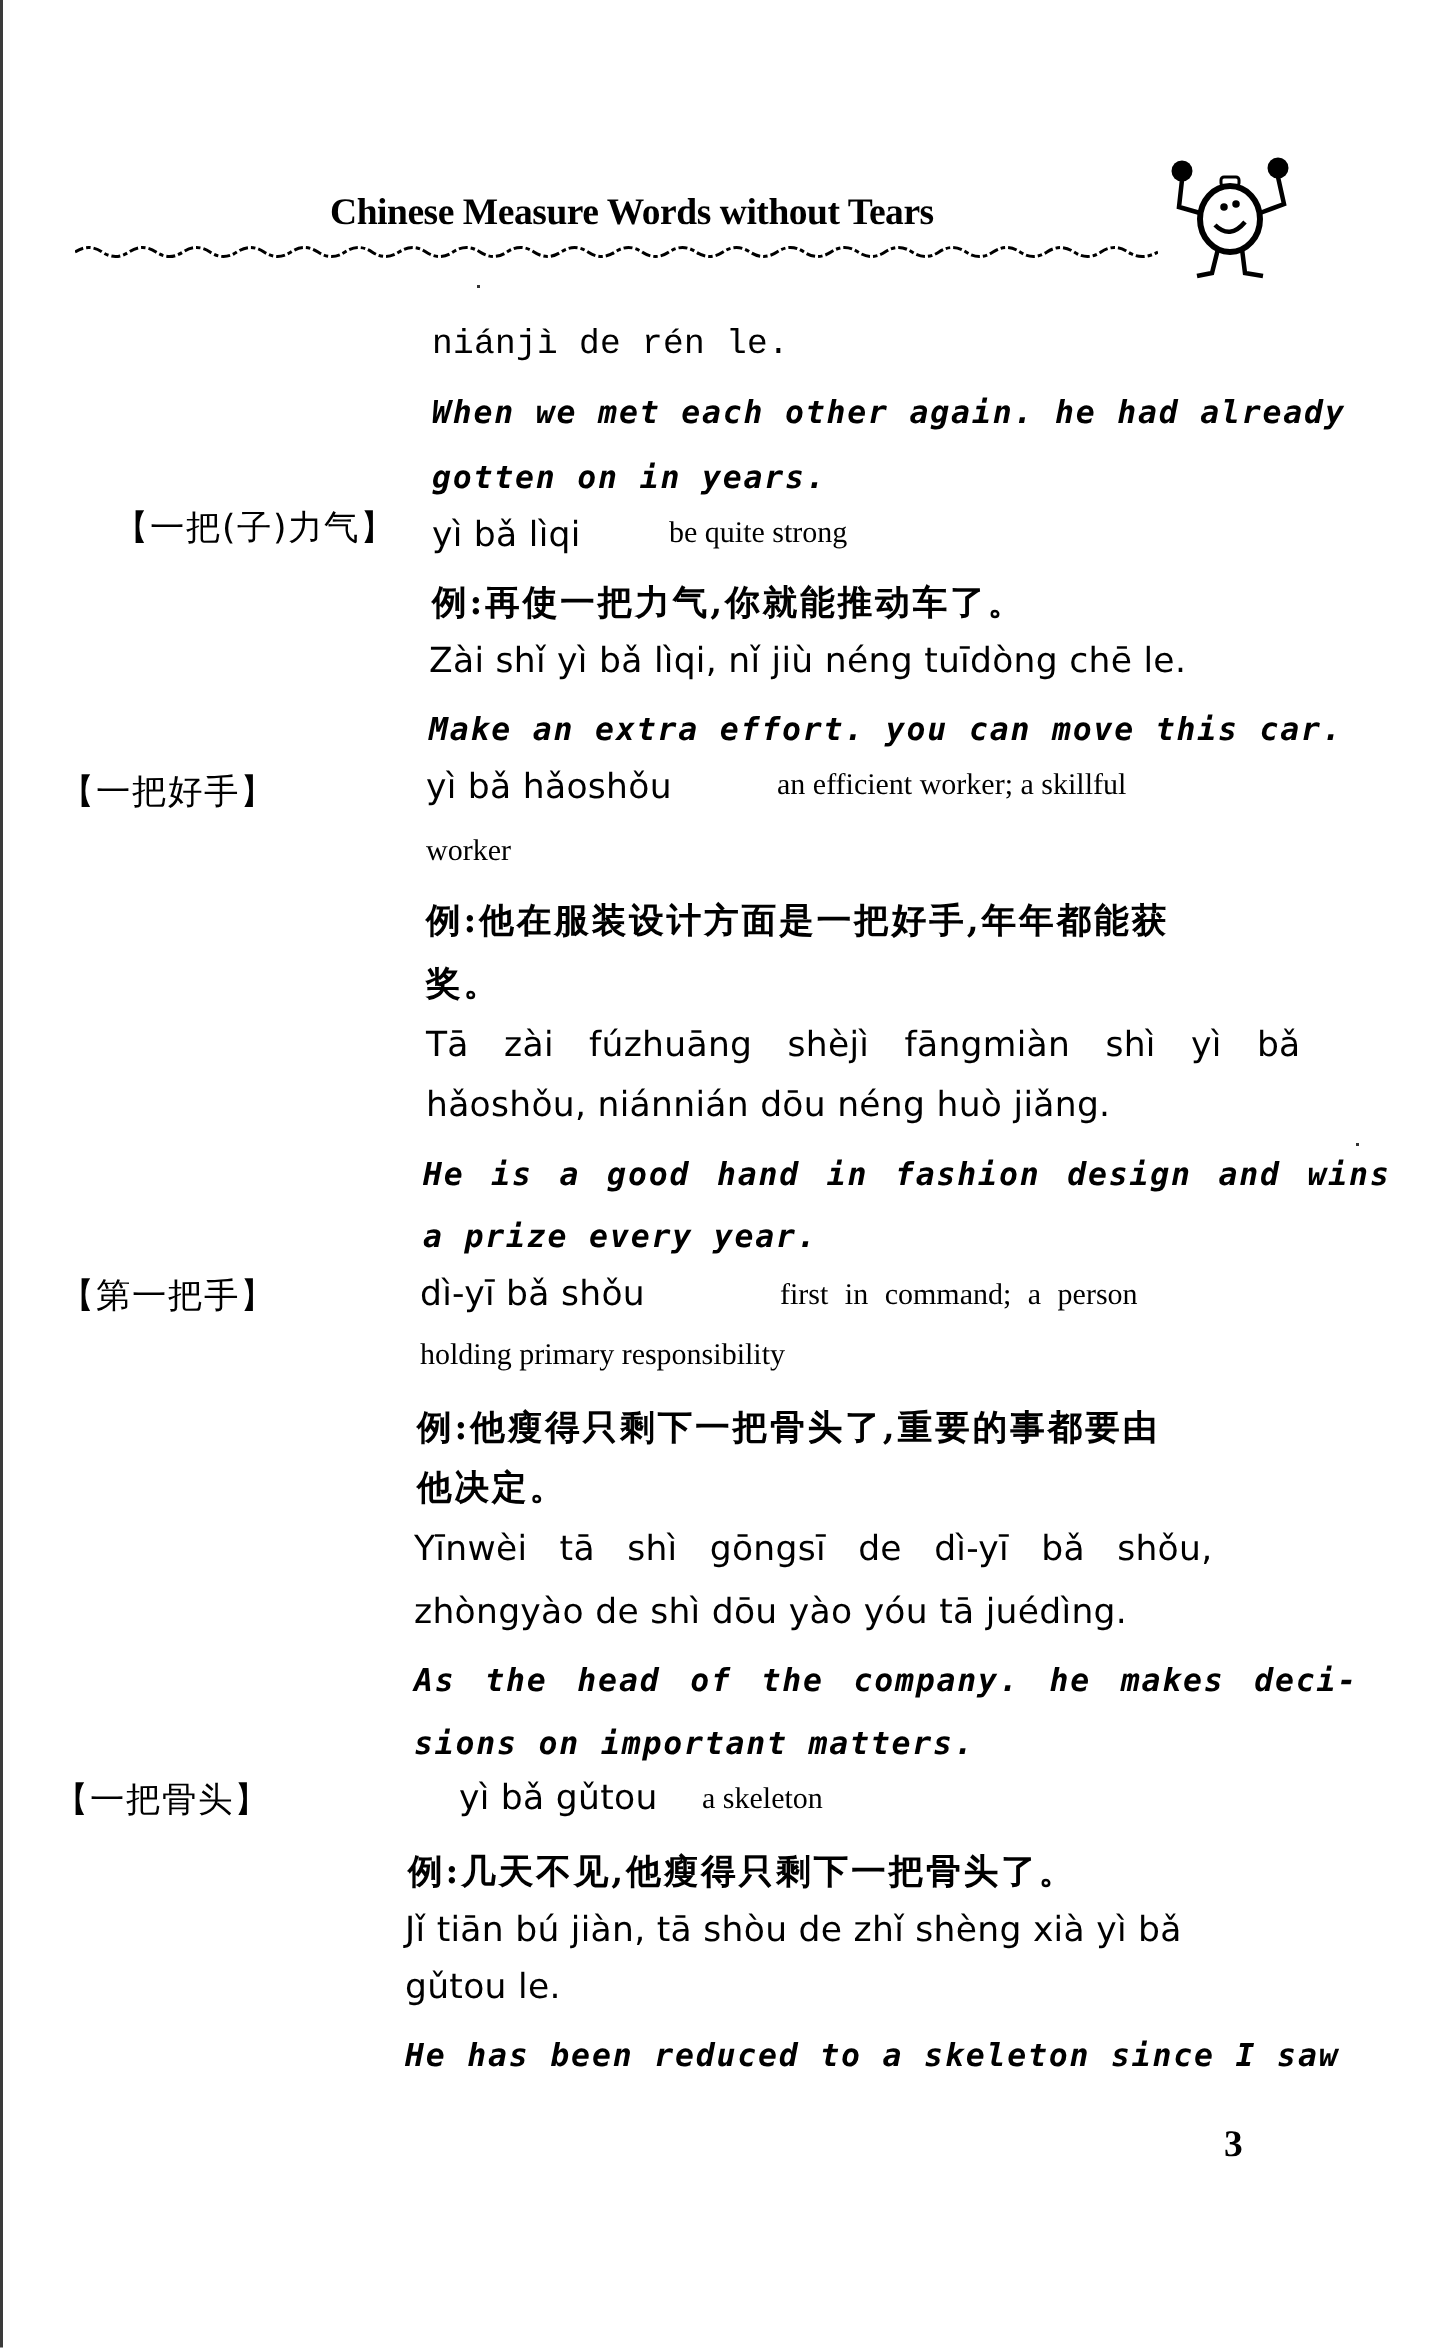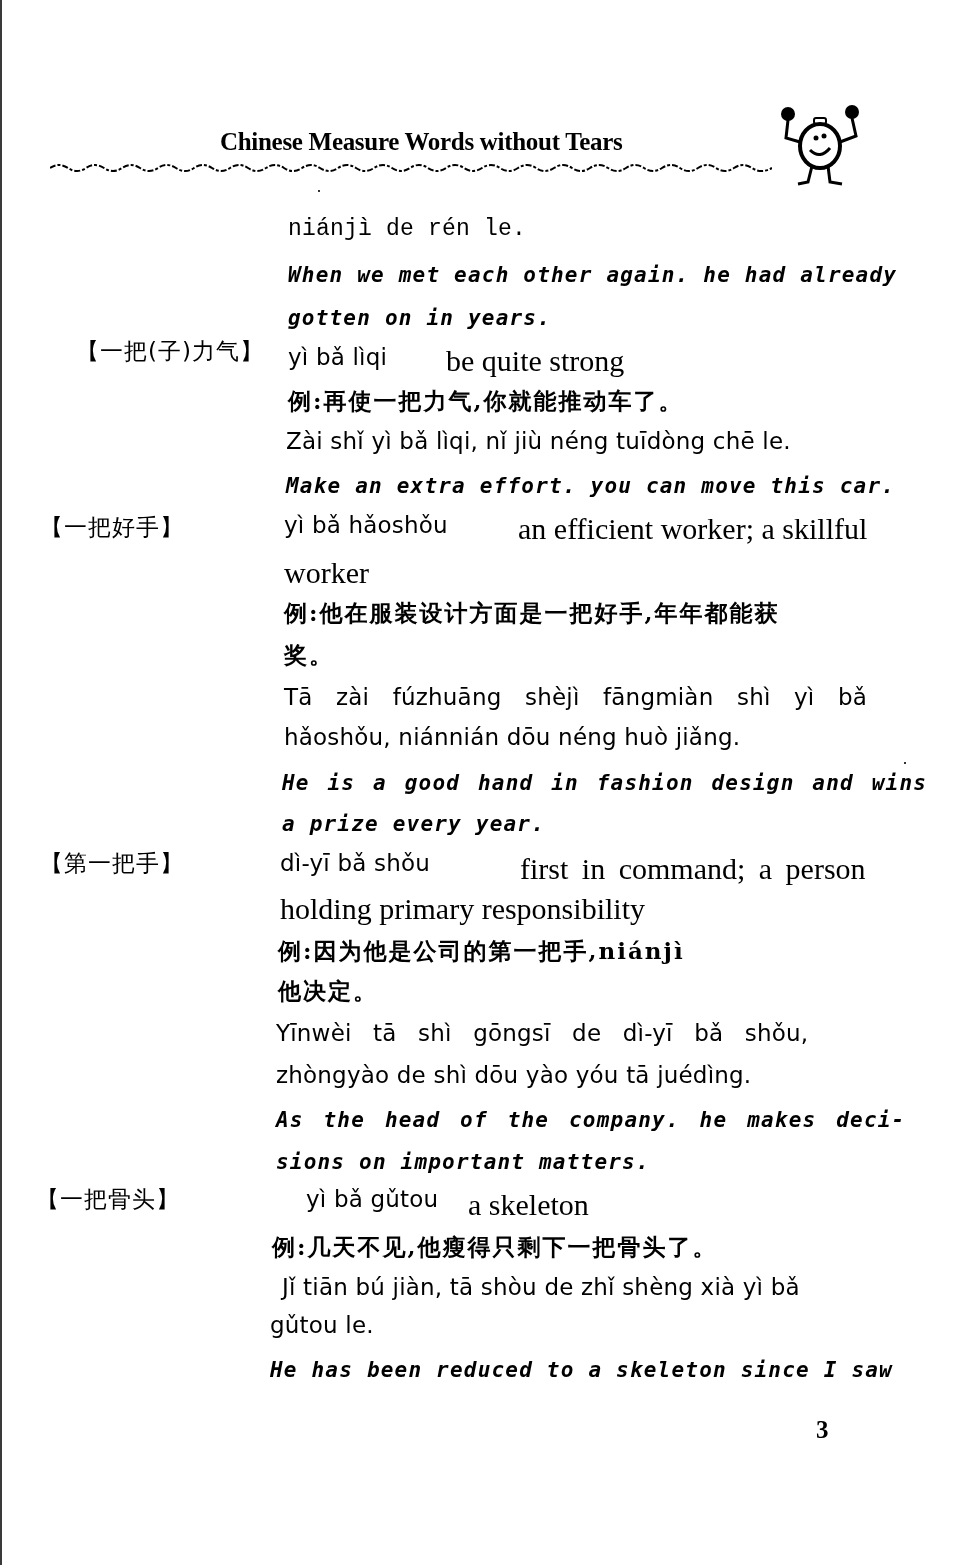--- a/index.html
+++ b/index.html
@@ -66,21 +66,21 @@
       letter-spacing: 2px;
       text-align: right;
     }
     .headword {
       font-family: "DejaVu Sans", sans-serif;
       font-size: 23px;
       letter-spacing: 1px;
     }
     .gloss {
       font-family: "Liberation Serif", serif;
-      font-size: 30px;
+      font-size: 20px;
     }
     .justified {
       display: flex;
       justify-content: space-between;
     }
     .page-num {
       position: absolute;
       left: 816px;
       top: 1416px;
       font-family: "Liberation Serif", serif;
@@ -148,28 +148,28 @@
   <span style="word-spacing:16px;">Tā zài fúzhuāng shèjì fāngmiàn shì yì bǎ</span>
 </div>
 <div class="line pinyin" style="left:284px; top:724px;">hǎoshǒu, niánnián dōu néng huò jiǎng.</div>
 <div class="line english-it" style="left:282px; top:771px; word-spacing:4px;">He is a good hand in fashion design and wins</div>
 <div class="line english-it" style="left:282px; top:812px;">a prize every year.</div>
 
 <div class="line headword" style="left:40px; top:848px;">【第一把手】</div>
 <div class="line pinyin" style="left:280px; top:850px;">dì-yī bǎ shǒu</div>
 <div class="line gloss" style="left:520px; top:852px; word-spacing:6px;">first in command; a person</div>
 <div class="line gloss" style="left:280px; top:892px;">holding primary responsibility</div>
-<div class="line chinese" style="left:278px; top:936px;">例:因为他是公司的第一把手,niánjì</div>
+<div class="line chinese" style="left:278px; top:936px;">例:他瘦得只剩下一把骨头了,重要的事都要由</div>
 <div class="line chinese" style="left:278px; top:976px;">他决定。</div>
 <div class="line pinyin" style="left:276px; top:1020px; word-spacing:14px;">Yīnwèi tā shì gōngsī de dì-yī bǎ shǒu,</div>
 <div class="line pinyin" style="left:276px; top:1062px;">zhòngyào de shì dōu yào yóu tā juédìng.</div>
 <div class="line english-it" style="left:276px; top:1108px; word-spacing:6px;text-align:right;">As the head of the company. he makes deci-</div>
 <div class="line english-it" style="left:276px; top:1150px;">sions on important matters.</div>
 
 <div class="line headword" style="left:36px; top:1184px;">【一把骨头】</div>
 <div class="line pinyin" style="left:274px; top:1186px;margin-left:32px;">yì bǎ gǔtou</div>
 <div class="line gloss" style="left:468px; top:1188px;">a skeleton</div>
 <div class="line chinese" style="left:272px; top:1232px;">例:几天不见,他瘦得只剩下一把骨头了。</div>
-<div class="line pinyin" style="left:270px; top:1274px;margin-left:12px;">Jǐ tiān bú jiàn, tā shòu de zhǐ shèng xià yì bǎ</div>
+<div class="line pinyin" style="left:270px; top:1274px;">Jǐ tiān bú jiàn, tā shòu de zhǐ shèng xià yì bǎ</div>
 <div class="line pinyin" style="left:270px; top:1312px;">gǔtou le.</div>
 <div class="line english-it" style="left:270px; top:1358px;">He has been reduced to a skeleton since I saw</div>
 
 <div class="page-num">3</div>
 
 </body></html>

